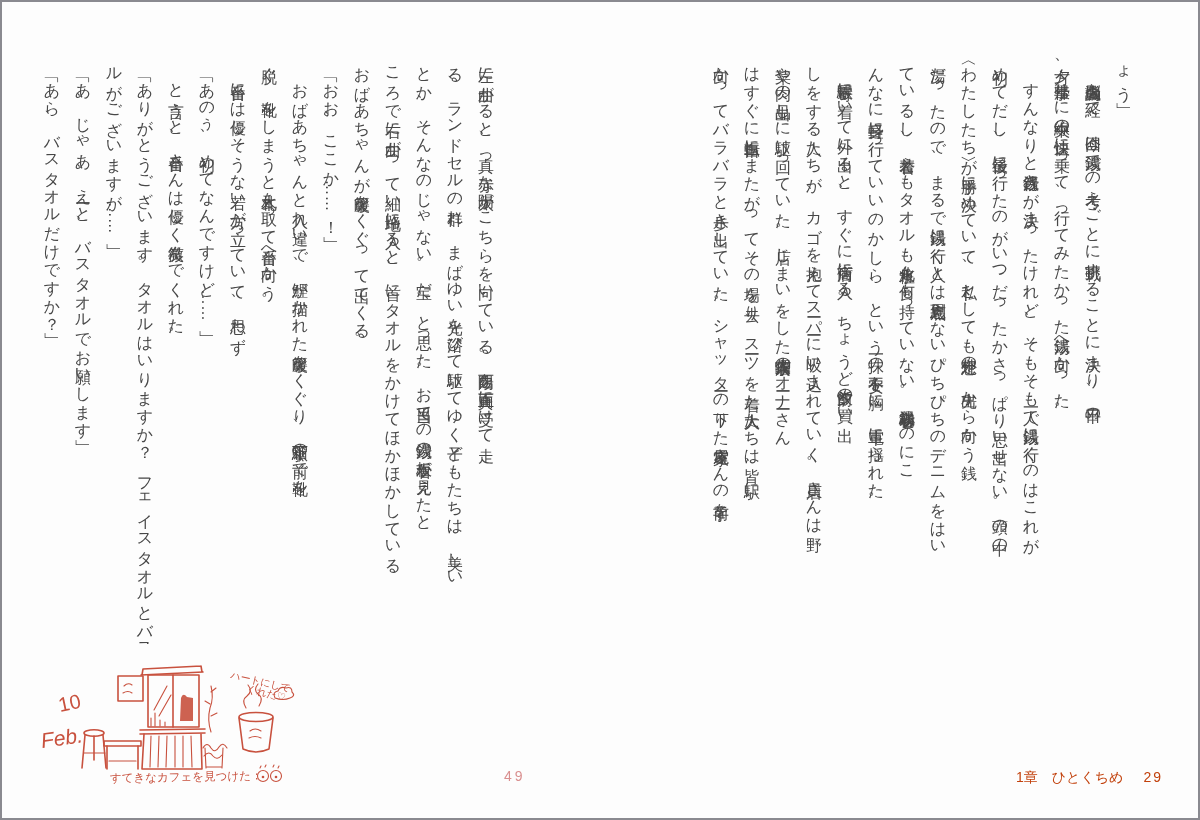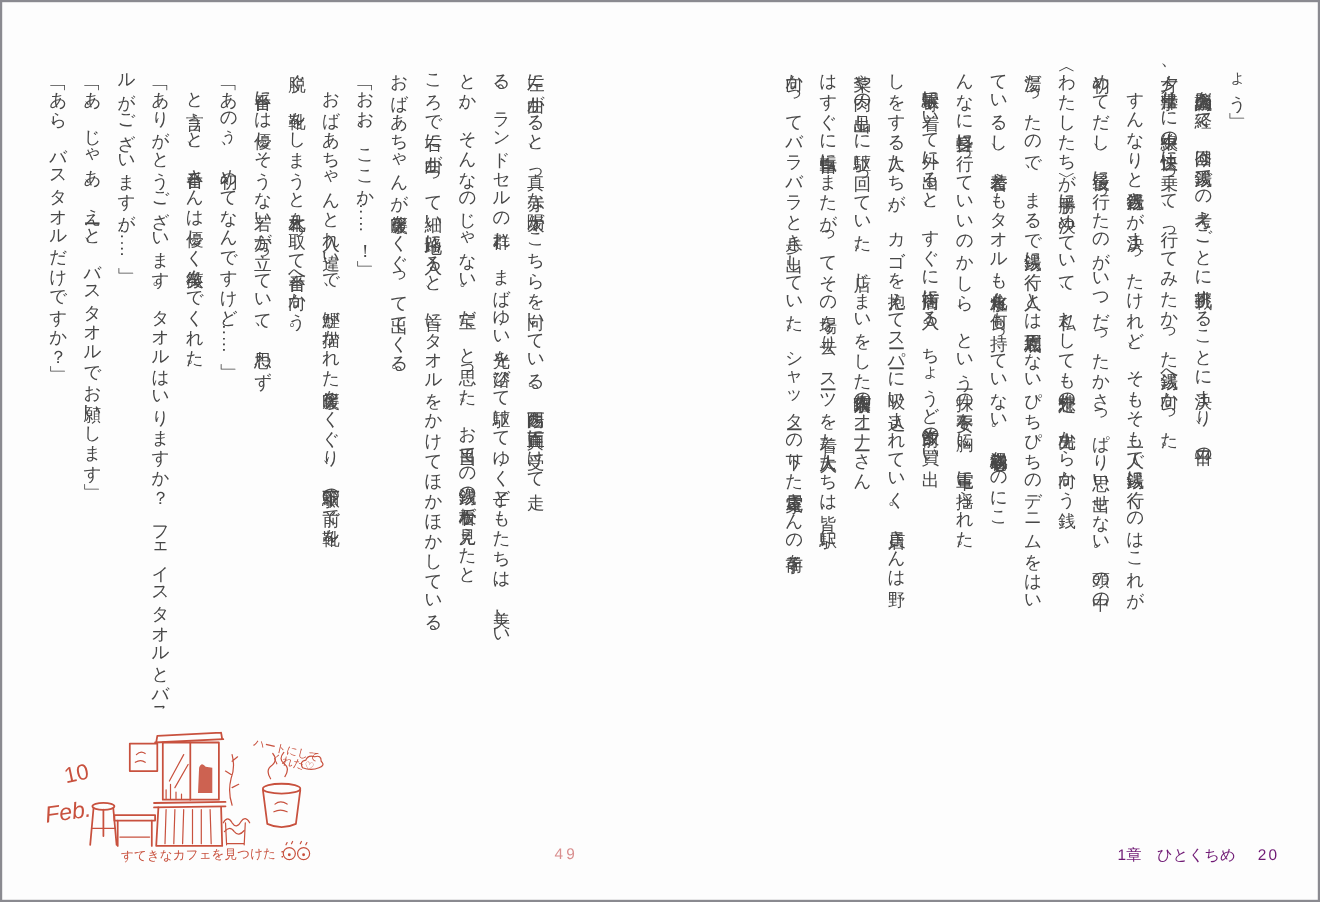--- a/index.html
+++ b/index.html
@@ -22,21 +22,21 @@
     line-height:31px;
     color:#474747;
     overflow:hidden;
   }
   .vtext-right{ right:58px; width:436px; }
   .vtext-left{ left:33px; width:467px; }
   .vline{ margin:0; white-space:nowrap; }
   .footer{
     position:absolute;
     font-size:14px;
-    color:#701a75;
+    color:#c2410c;
   }
   .footer-left{ left:502px; top:766px; letter-spacing:3px; color:#d98f8f;}
   .footer-right{ left:1014px; top:767px; display:flex; gap:20px; }
   .footer-right .pagenum{ letter-spacing:2px; }
   .illustration{
     position:absolute;
     left:28px; top:646px;
     width:284px; height:158px;
   }
   .sketch{ stroke:#c8513e; stroke-width:1.6; fill:none; stroke-linecap:round; stroke-linejoin:round; }
@@ -81,21 +81,21 @@
       <div class="vline">　「ありがとうございます。タオルはいりますか？　フェイスタオルとバスタオ</div>
       <div class="vline">ルがございますが……」</div>
       <div class="vline">　「あ、じゃあ、えーと、バスタオルでお願いします」</div>
       <div class="vline">　「あら、バスタオルだけですか？」</div>
     </div>
 
   <div class="footer footer-left">49</div>
 
   <div class="footer footer-right">
     <span>1章　ひとくちめ</span>
-    <span class="pagenum">20</span>
+    <span class="pagenum">29</span>
   </div>
 
   <svg class="illustration" viewBox="0 0 284 158" xmlns="http://www.w3.org/2000/svg">
 
     <text class="sketch-text" x="30" y="64" font-size="20" transform="rotate(-12 30 64)">10</text>
     <text class="sketch-text" x="12" y="100" font-size="21" font-style="italic" transform="rotate(-8 12 100)">Feb.</text>
 
     <g>
       <rect class="sketch" x="88" y="28" width="25" height="25"></rect>
       <path class="sketch-thin" d="M94 38 q4 -4 8 -1 M93 45 q5 -3 9 0"></path>

